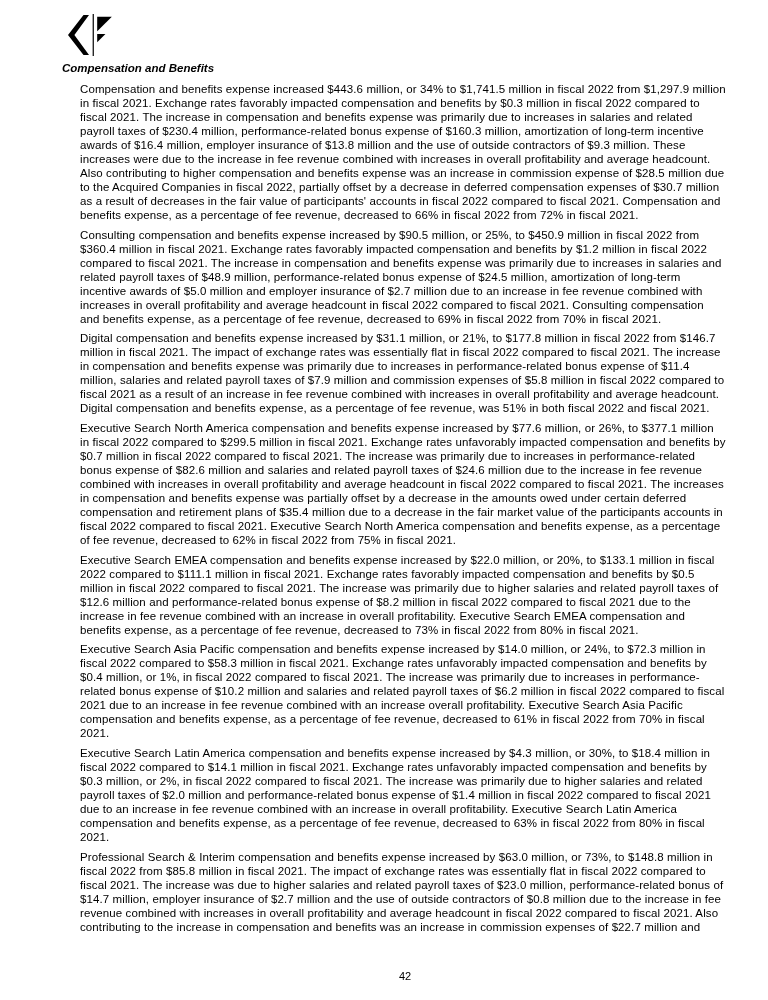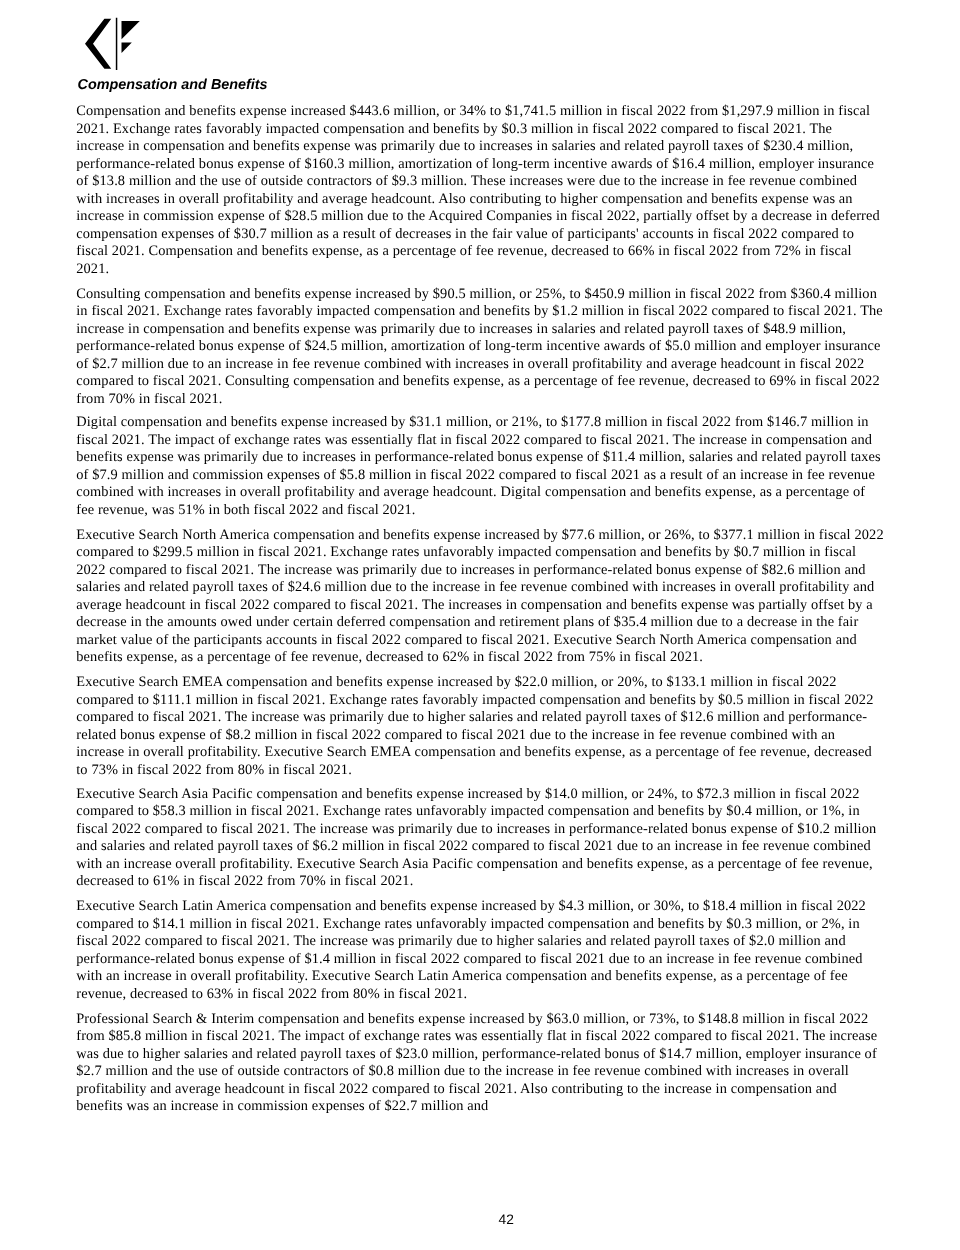--- a/index.html
+++ b/index.html
@@ -31,24 +31,23 @@
     top: 61px;
     margin: 0;
     font-size: 11.5px;
     line-height: 14px;
     font-weight: bold;
     font-style: italic;
     color: #000000;
   }
   .body-text {
     position: absolute;
-    left: 61px;
+    left: 80px;
     top: 82px;
     width: 646px;
-    font-family: Liberation Serif, serif;
   }
   .body-text p {
     margin: 0 0 5.7px 0;
     font-size: 11.5px;
     line-height: 14px;
     text-align: left;
     color: #000000;
     letter-spacing: 0.1px;
   }
   .page-footer {

